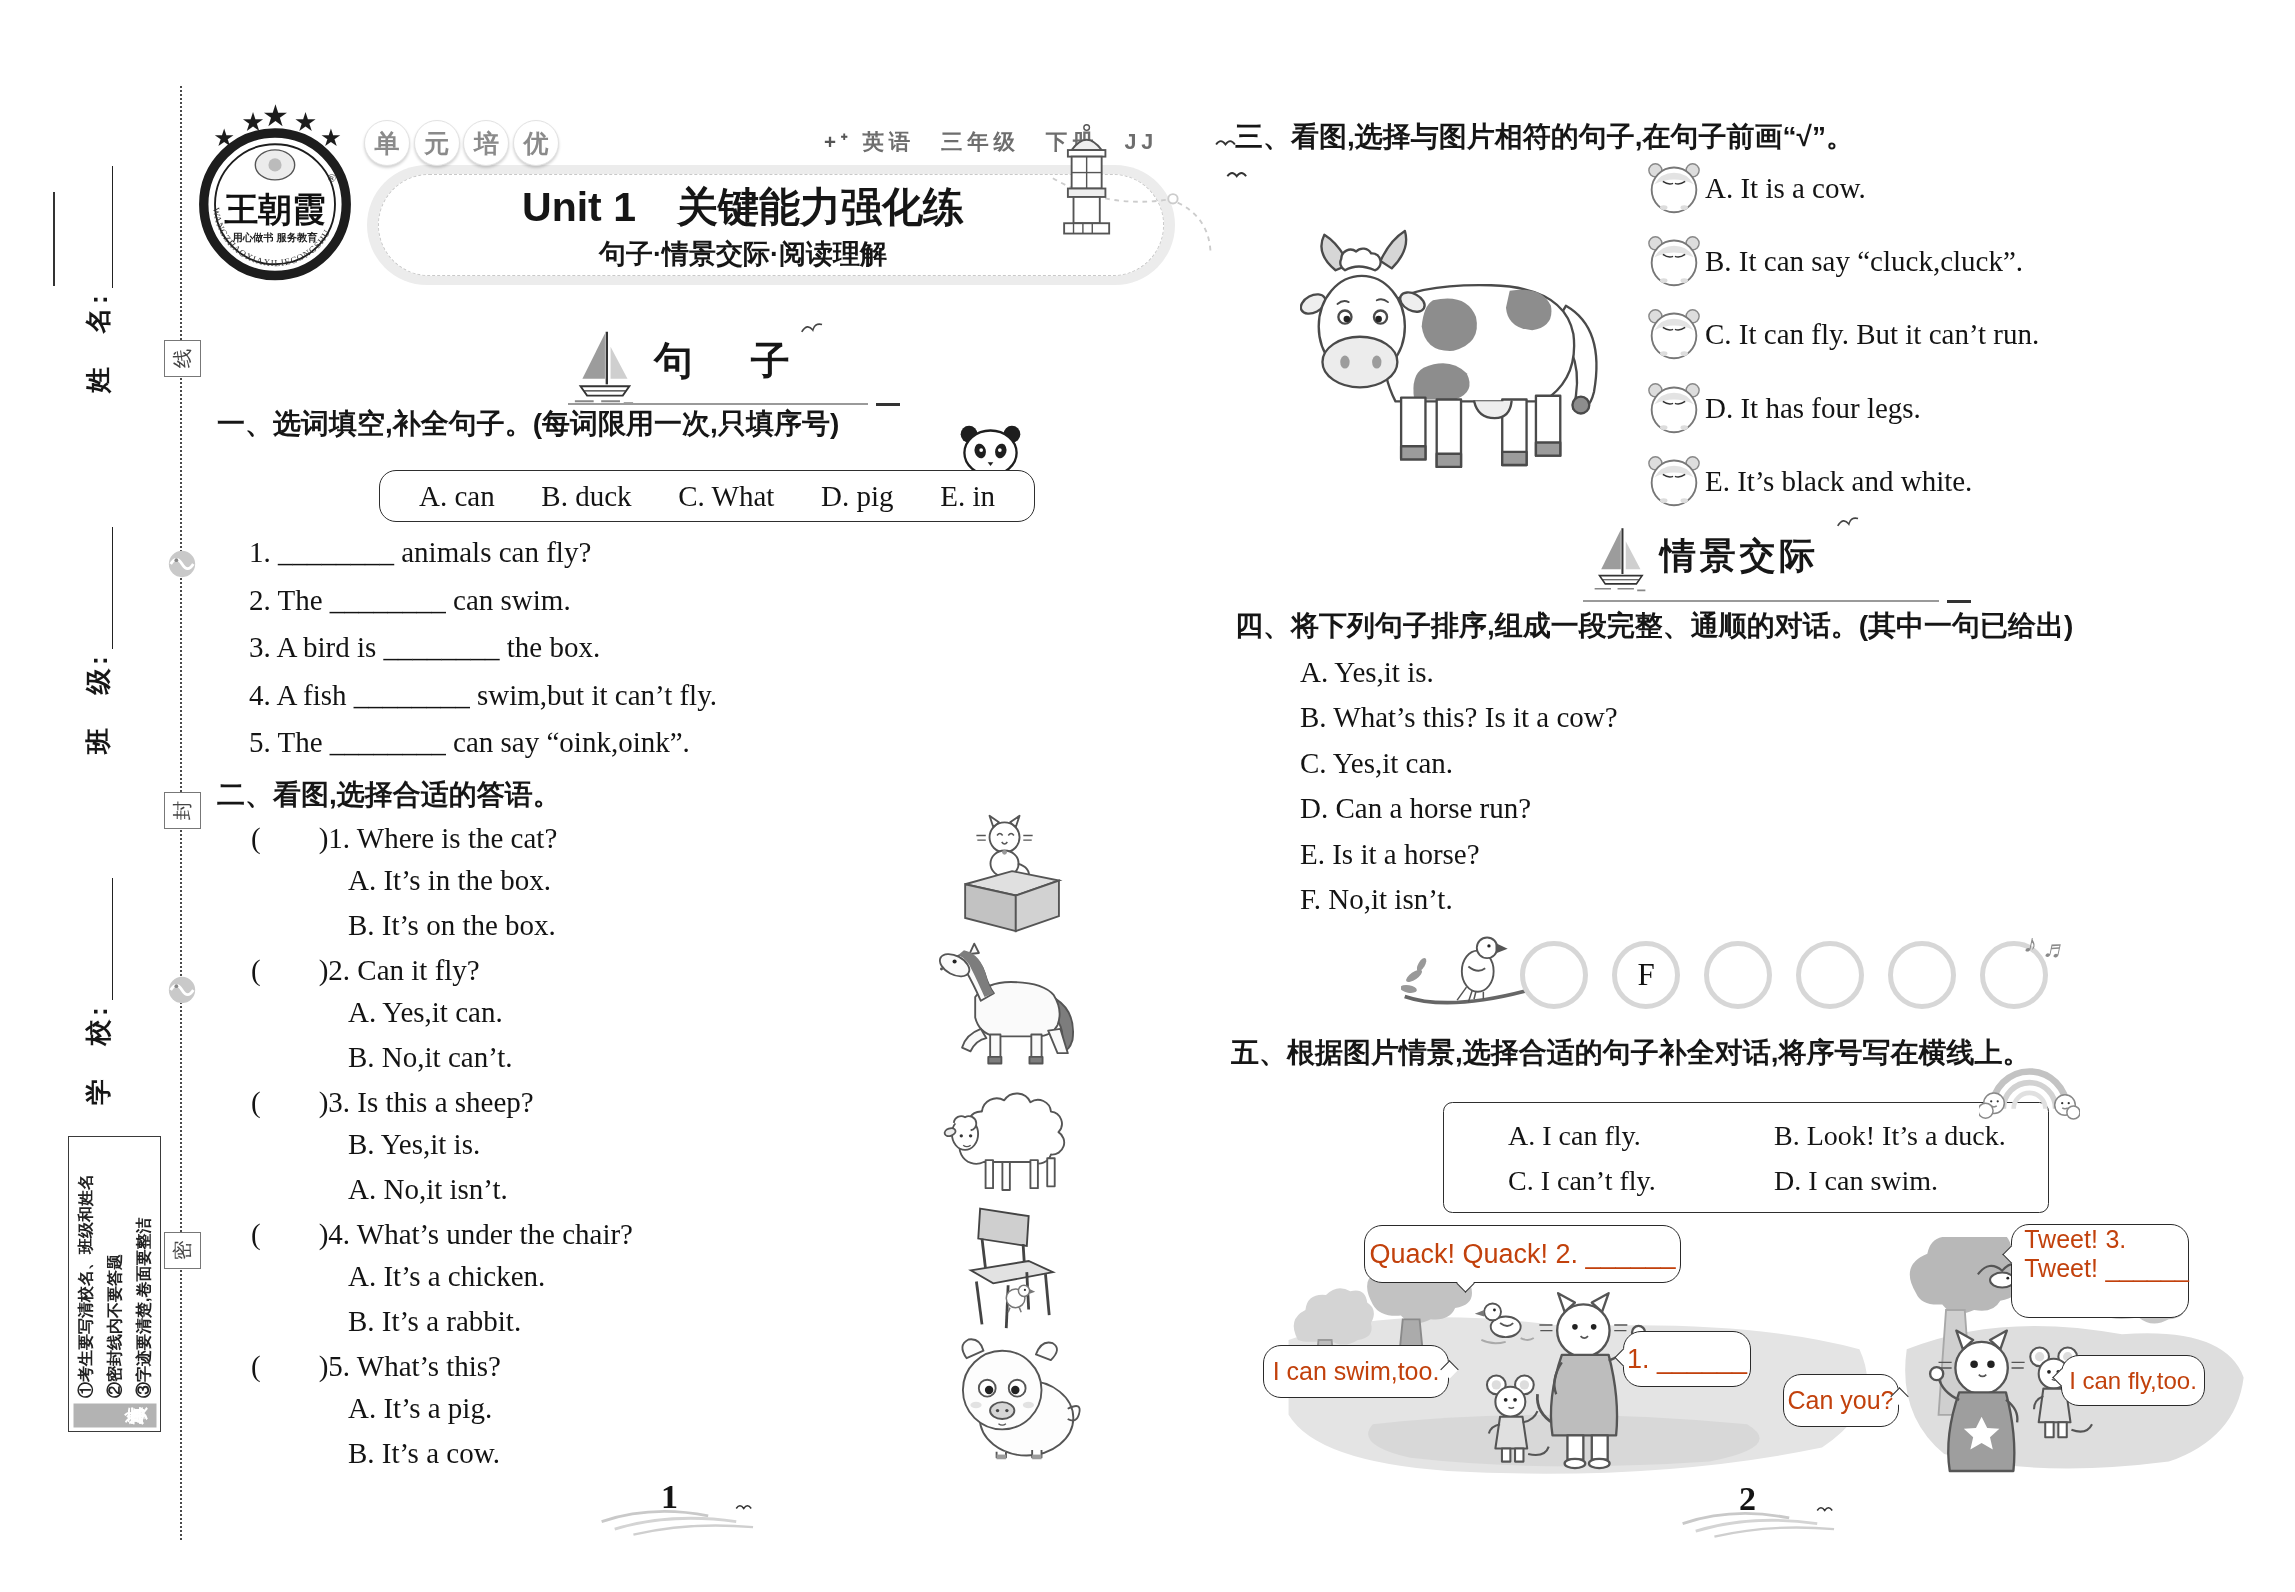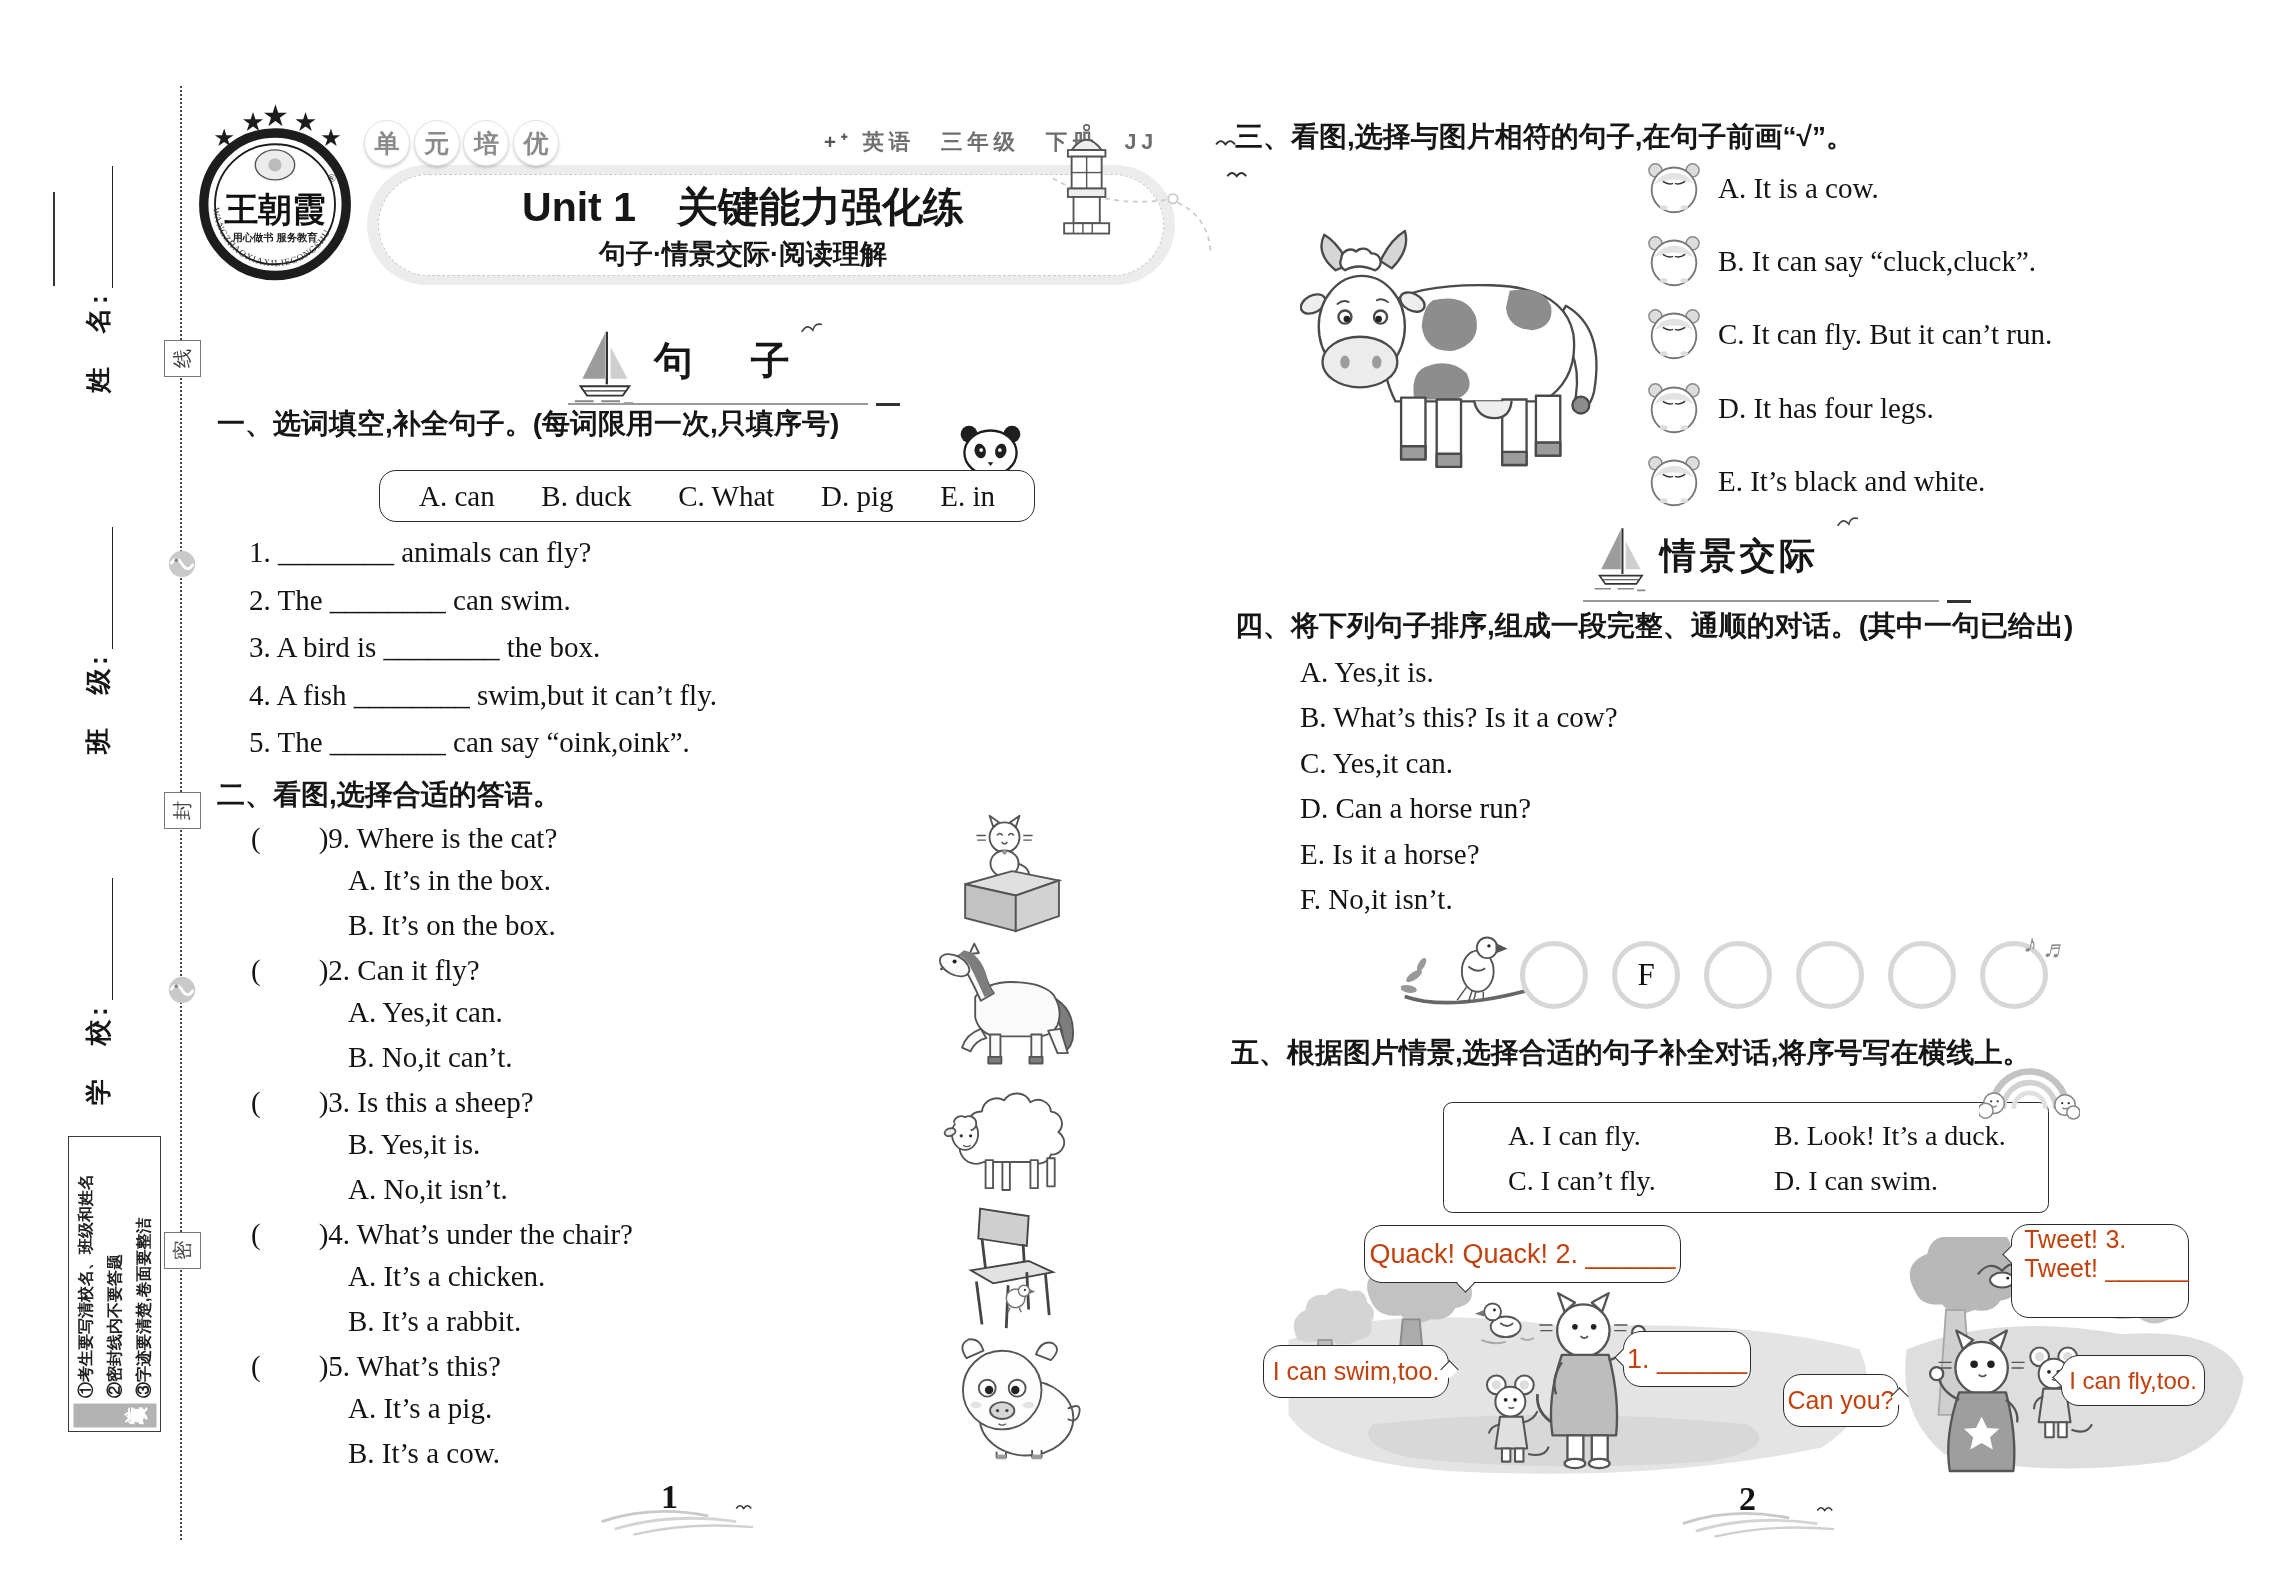--- a/index.html
+++ b/index.html
@@ -12,21 +12,21 @@
   .banner-in{position:absolute;left:11.2px;top:9.4px;right:11.2px;bottom:9.4px;border:1.9px dashed #c9c9c9;border-radius:51px;background:#fff}
   .tabc{width:44px;height:44px;border-radius:50%;background:#fff;border:1.9px solid #e2e2e2;box-shadow:0 1.9px 2.8px rgba(0,0,0,.18);display:flex;align-items:center;justify-content:center;font-size:25px;color:#8a8a8a;font-weight:700;font-family:"Liberation Sans",sans-serif}
   .vfield{position:absolute;width:281px;height:37px;transform:rotate(-90deg);display:flex;align-items:center;font-size:26px;letter-spacing:3.7px}
   .uline{display:inline-block;width:122px;height:28px;border-bottom:1.9px solid #222;margin-left:3.7px}
   .mark{position:absolute;left:164px;width:35px;height:35px;border:1.9px solid #777;background:#fff;display:flex;align-items:center;justify-content:center;font-size:19.7px;color:#444;font-family:"Liberation Serif",serif;transform:rotate(-90deg)}
   .dots{position:absolute;left:180px;top:86px;height:1454px;width:0;border-left:2.8px dotted #4a4a4a}
   .bank{position:absolute;left:379px;top:470px;width:656px;height:52px;background:#fff;border:1.9px solid #2e2e2e;border-radius:17px;display:flex;align-items:center;justify-content:space-between;padding:16px 39px;box-sizing:border-box;font-size:29px}
   .qblock{position:absolute;left:251px;width:712px}
   .qline{font-size:29px;height:31px}
   .opt{margin-left:97px;margin-top:14px;font-size:29px;height:31px}
-  .badgerow{position:absolute;display:flex;align-items:center;gap:15px;height:58px}
+  .badgerow{position:absolute;display:flex;align-items:center;gap:2px;height:58px}
   .circ{width:58px;height:58px;border-radius:50%;border:5.6px solid #d7d7d7;background:#fff;display:flex;align-items:center;justify-content:center;font-family:"Liberation Serif",serif;font-size:31px;color:#111}
   .bubble{position:absolute;background:#fff;border:1.9px solid #2a2a2a;border-radius:18px;display:flex;align-items:center;justify-content:center;font-family:Liberation Sans, sans-serif;color:#c2410c;z-index:5}
   .tail{position:absolute;width:12px;height:12px;background:#fff;border-left:1.9px solid #2a2a2a;border-bottom:1.9px solid #2a2a2a}
   .secline{position:absolute;height:1.9px;background:#9a9a9a}
   .secline:before{content:"";position:absolute;right:-32px;top:0;width:24px;height:2.8px;background:#333}
   .notice{position:absolute;left:68px;top:1136px;width:91px;height:294px;border:1.9px solid #3a3a3a;background:#fff}
   .notice-in{position:absolute;left:50%;top:50%;width:287px;height:83px;transform:translate(-50%,-50%) rotate(-90deg);display:flex;gap:5.6px}
   .notice-label{width:24px;background:#b3b3b3;color:#fff;font-family:"Liberation Sans",sans-serif;font-weight:700;font-size:17px;writing-mode:vertical-rl;display:flex;align-items:center;justify-content:center;letter-spacing:2.8px}
   .notice-items{display:flex;flex-direction:column;justify-content:space-between;padding:1.9px 0;font-size:16px;font-weight:700;color:#222;font-family:"Liberation Sans",sans-serif}
 </style>
@@ -170,21 +170,21 @@
   <div>1. ________ animals can fly?</div>
   <div>2. The ________ can swim.</div>
   <div>3. A bird is ________ the box.</div>
   <div>4. A fish ________ swim,but it can’t fly.</div>
   <div>5. The ________ can say “oink,oink”.</div>
 </div>
 
 <div class="abs zh" style="left:217px;top:776px;font-size:28px">二、看图,选择合适的答语。</div>
 
 <div class="qblock en" style="top:819px">
-  <div class="qline">(　　)9. Where is the cat?</div>
+  <div class="qline">(　　)1. Where is the cat?</div>
   <div class="opt">A. It’s in the box.</div>
   <div class="opt">B. It’s on the box.</div>
 </div>
 <svg class="abs" style="left:937px;top:811px" width="136" height="124" viewBox="0 0 145 132">
   <g stroke="#555" stroke-width="2" fill="#fff" stroke-linejoin="round">
     <circle cx="72" cy="28" r="16"></circle>
     <path d="M60 17 l-4 -12 10 7 z M84 17 l4 -12 -10 7 z" fill="#fff"></path>
     <path d="M64 26 q3 -4 6 0 M76 26 q3 -4 6 0" fill="none" stroke-width="1.6"></path>
     <path d="M69 33 q3 4 6 0" fill="none" stroke-width="1.6"></path>
     <path d="M52 26 h-10 M52 31 h-9 M92 26 h10 M92 31 h9" stroke-width="1.4"></path>

